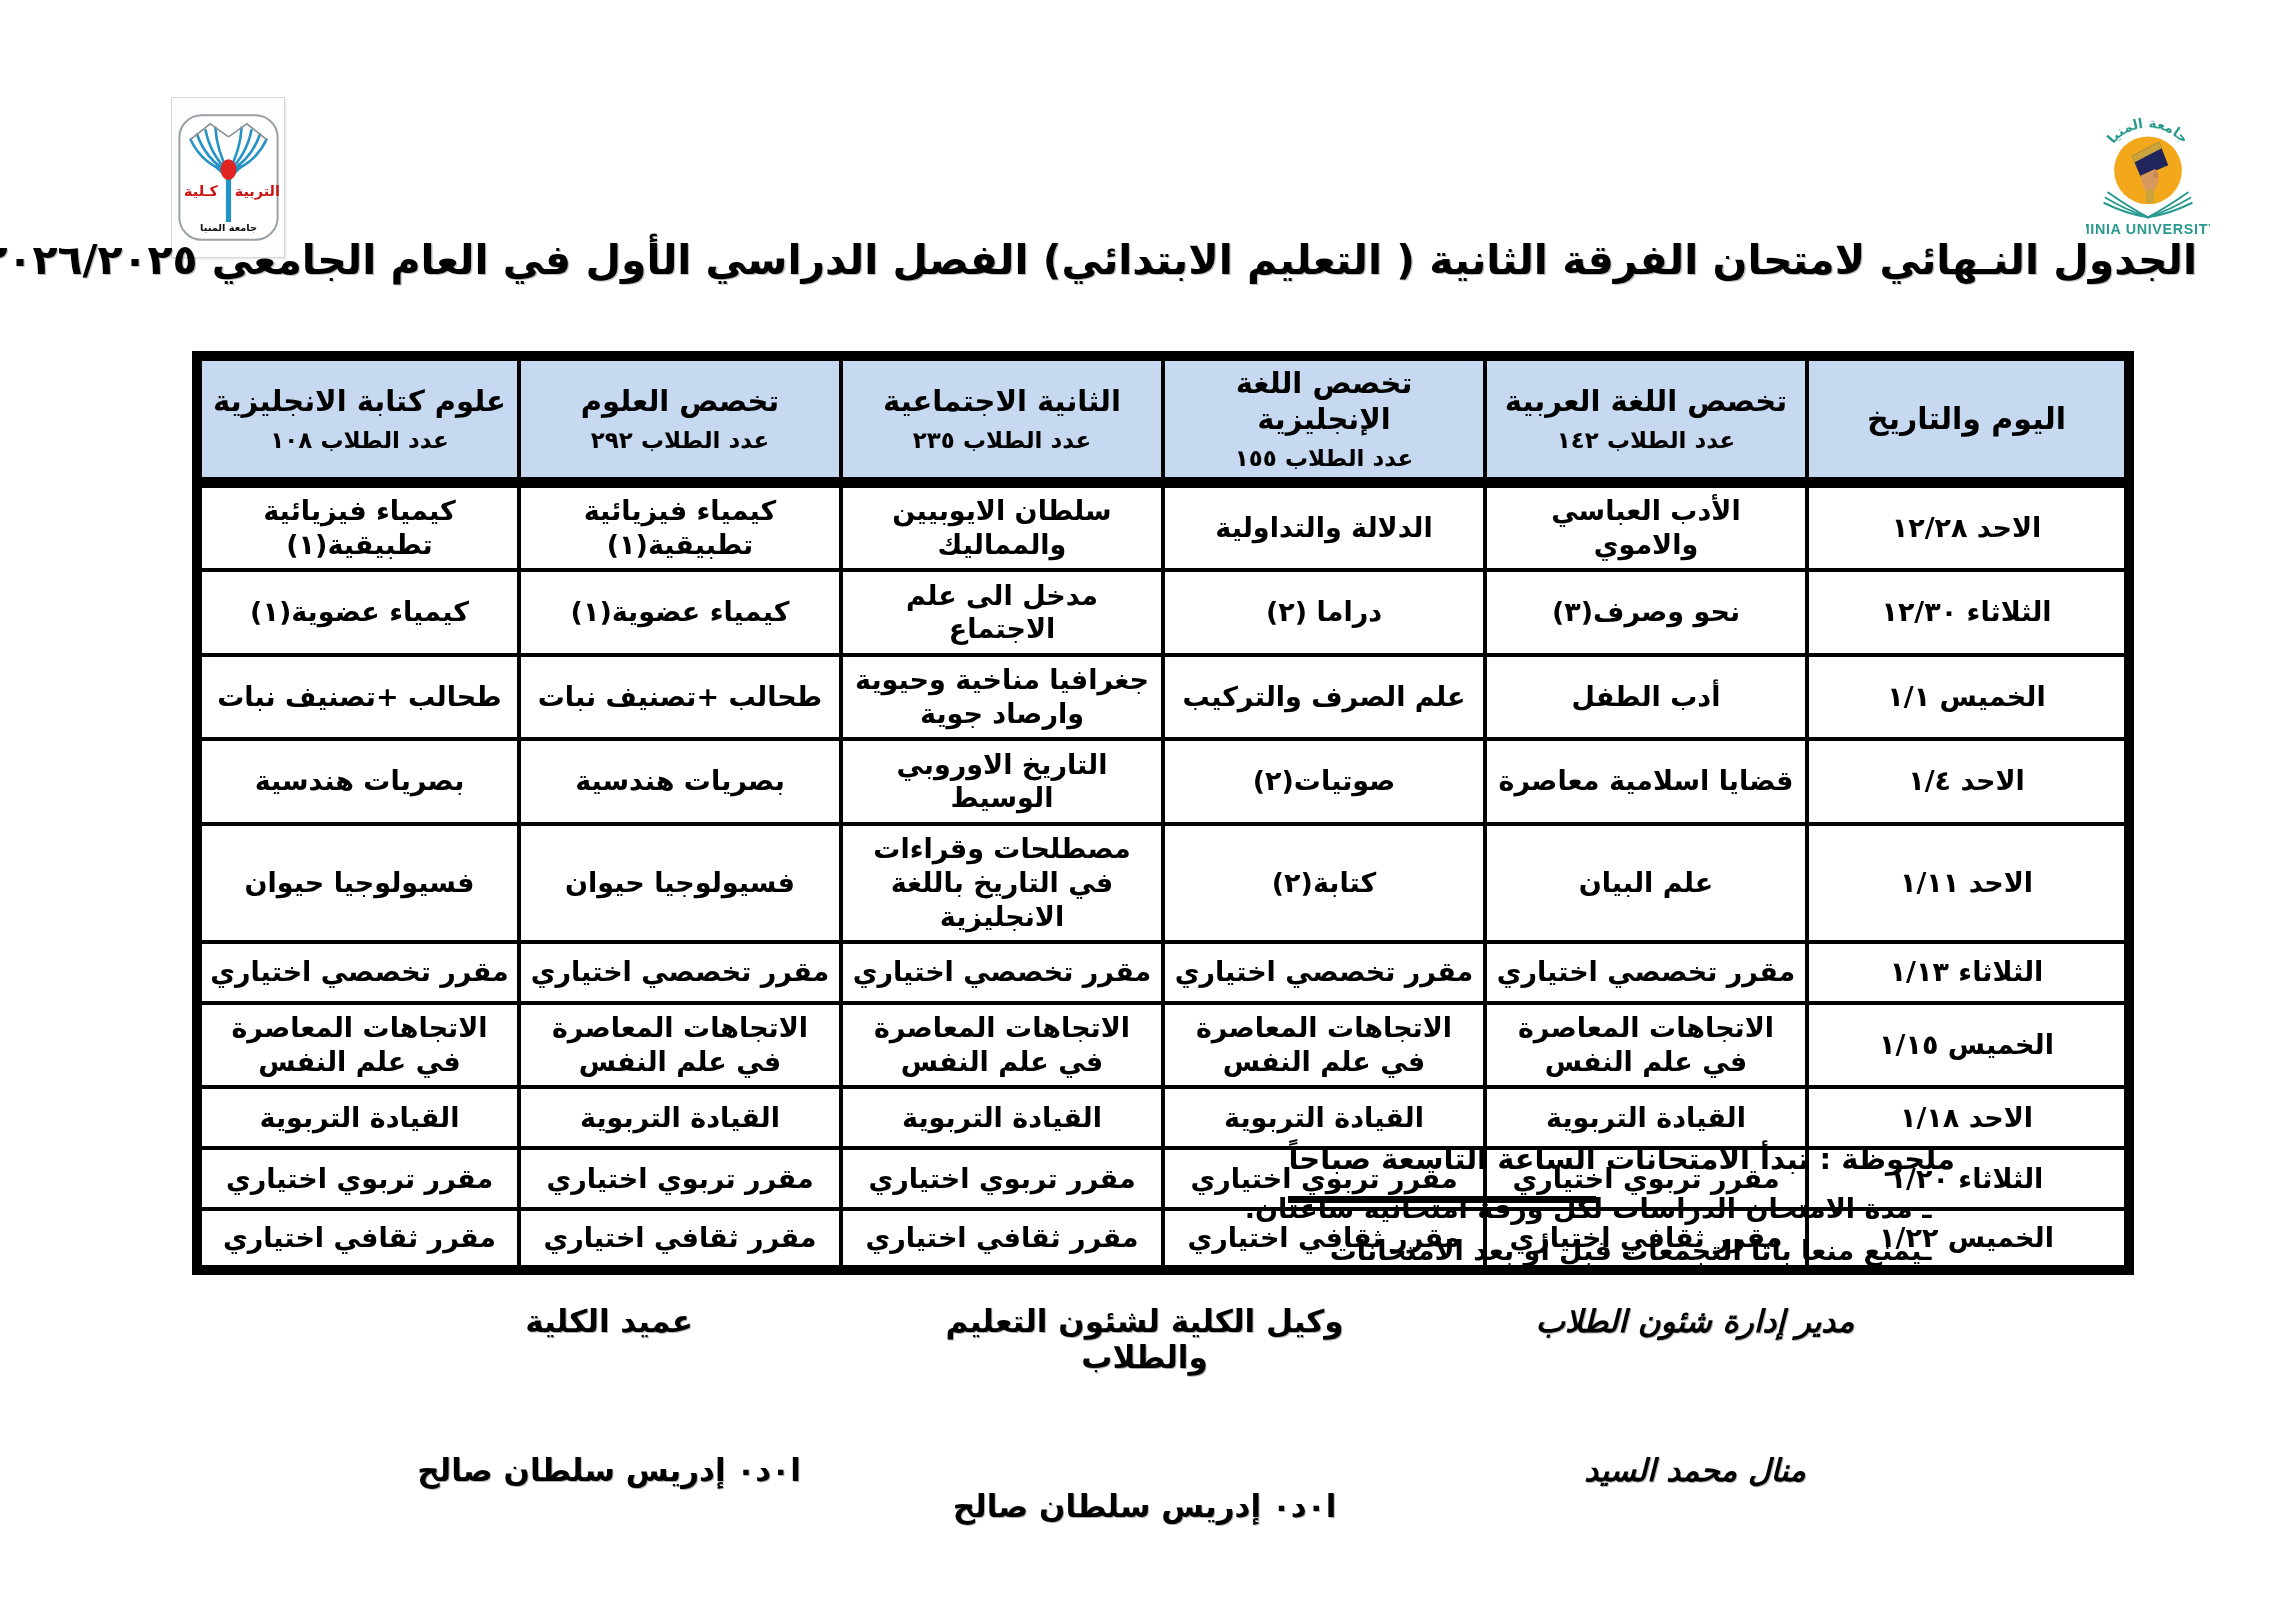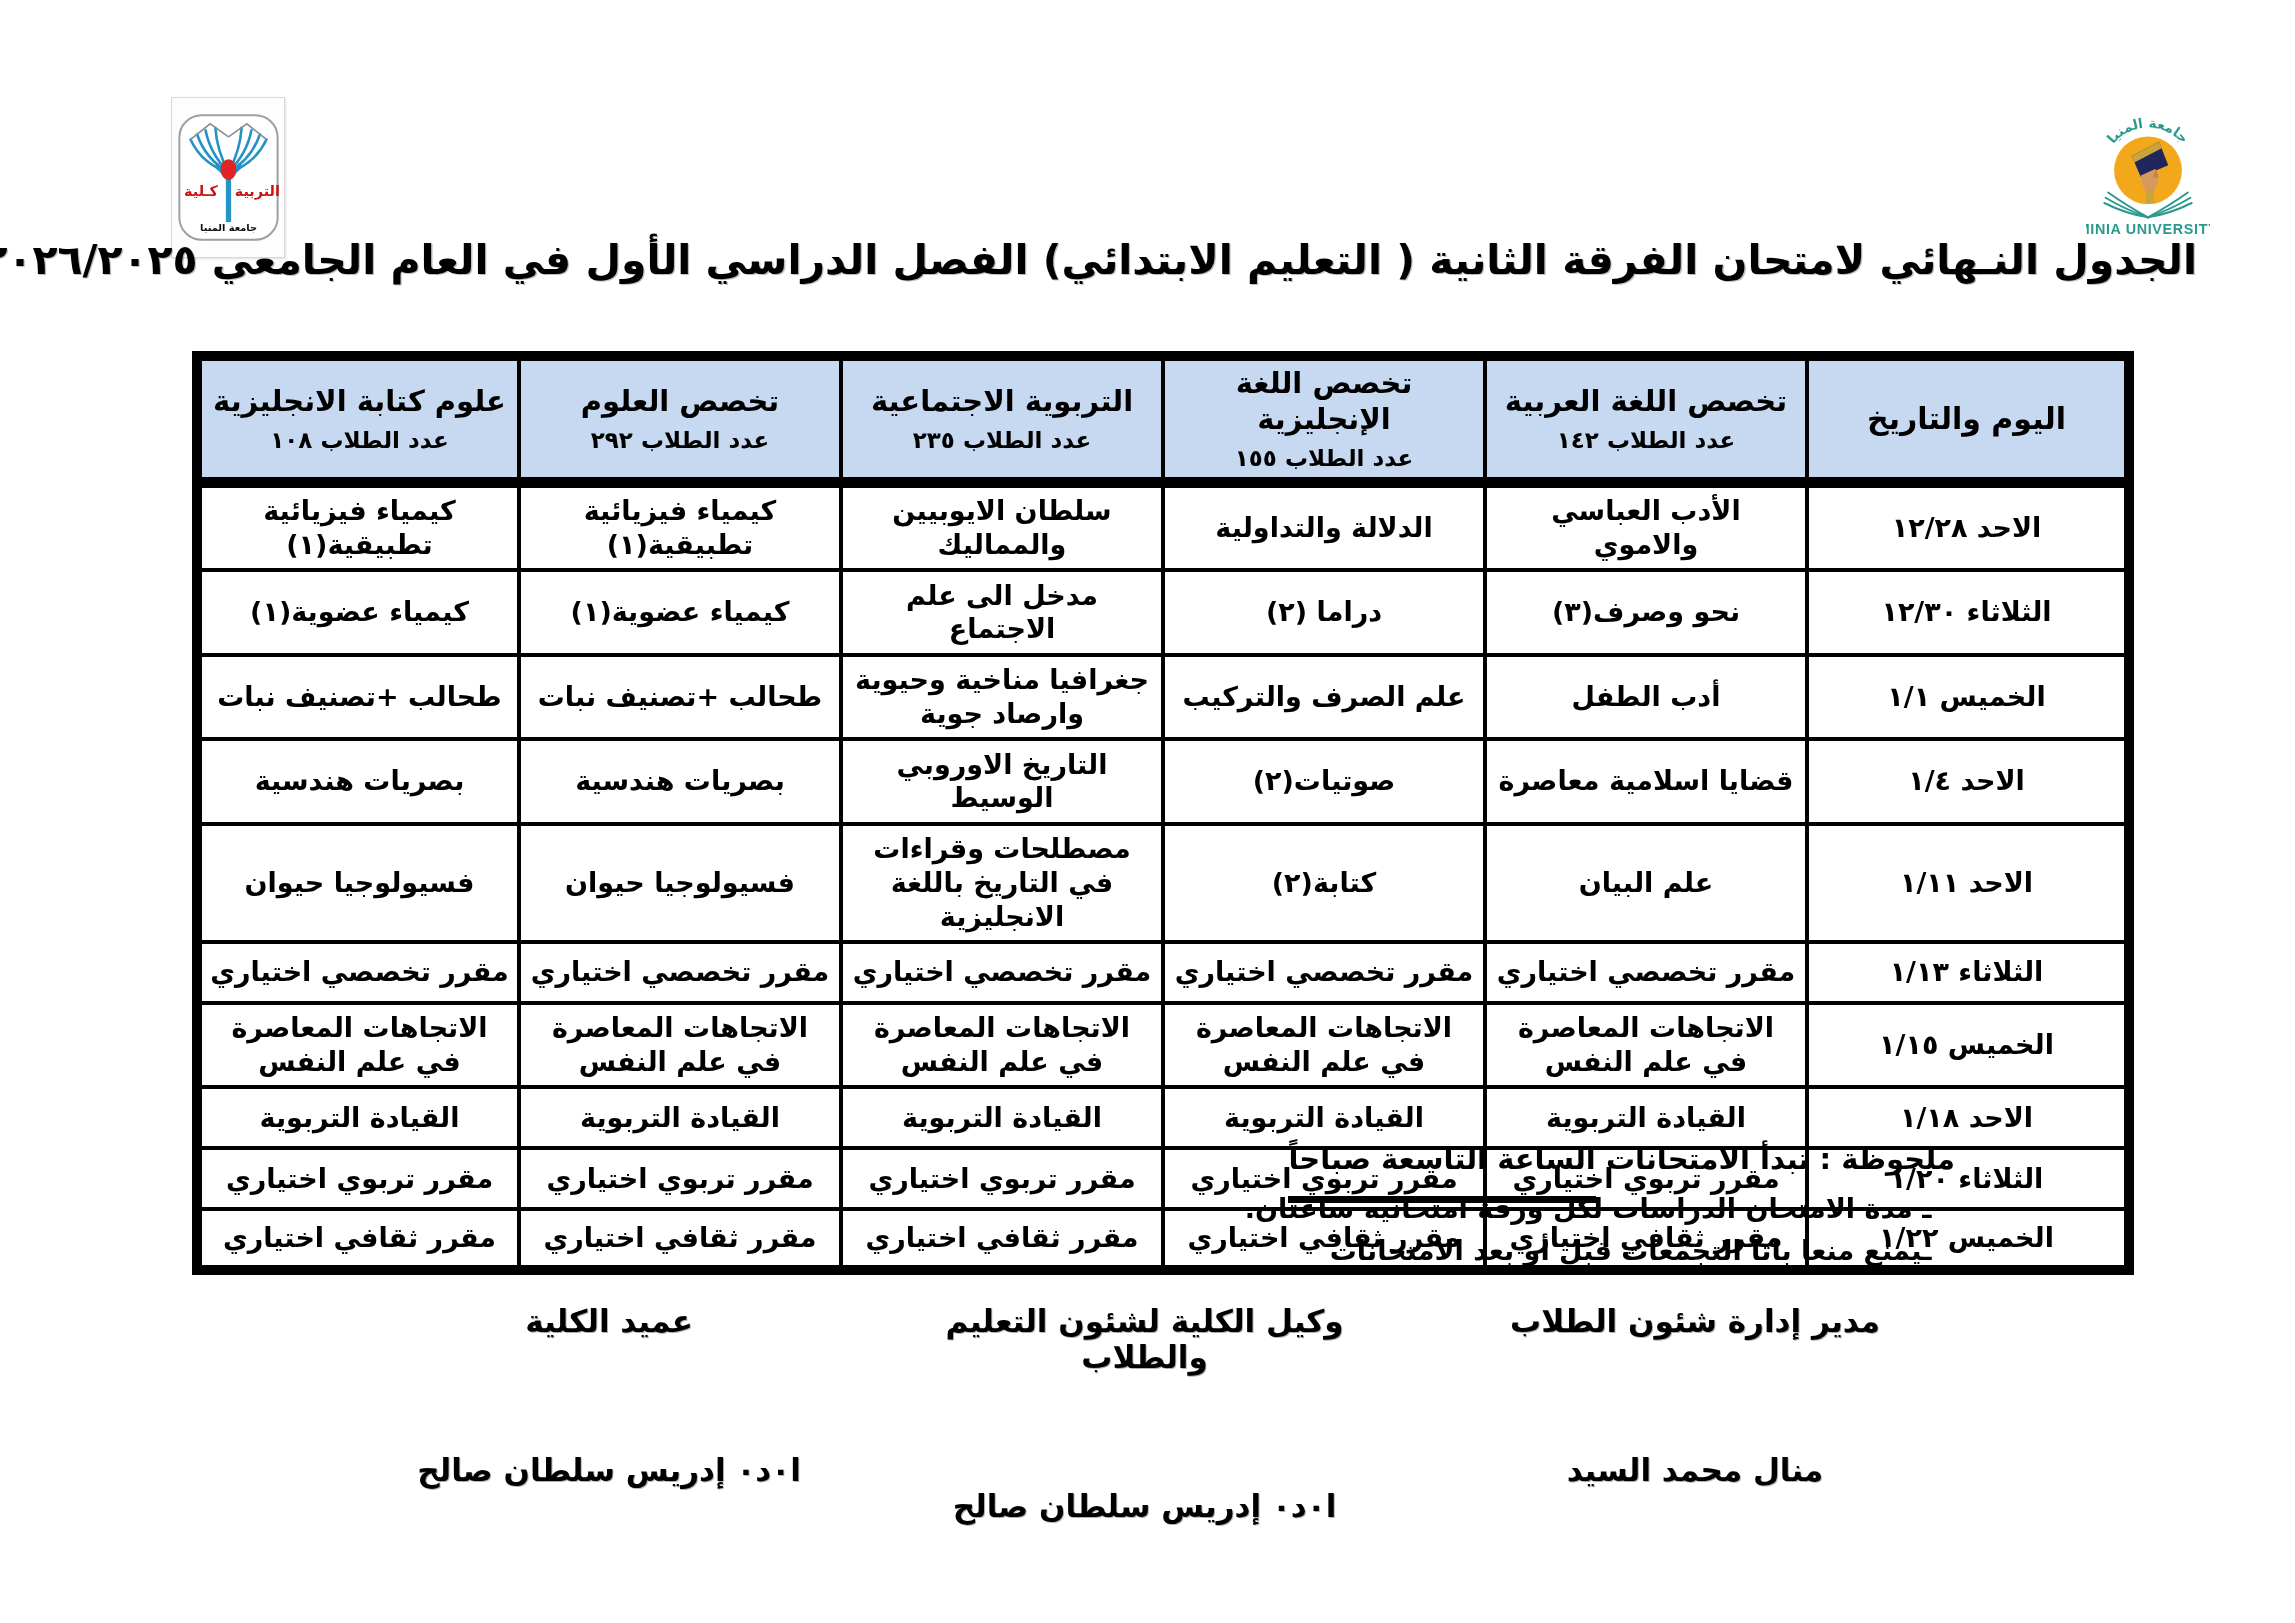--- a/index.html
+++ b/index.html
@@ -53,21 +53,21 @@
   .notes{
     position:absolute; top:1142px; right:340px; width:1112px;
     direction:rtl; text-align:right; font-weight:bold;
   }
   .note-1{ font-size:29px; margin-bottom:17px; }
   .note-underline{ border-bottom:7.9px solid #000; padding-bottom:20px;margin-left:32px; }
   .note-2, .note-3{ font-size:27px; margin-right:23.6px; margin-bottom:10.5px; }
 
   
   .sig{ position:absolute; top:1303px; text-align:center; direction:rtl; font-weight:bold; }
-  .sig-right{ left:1492px; width:406px; }
+  .sig-right{ left:1492px; width:406px;font-style:italic; }
   .sig-middle{ left:909px; width:471px; }
   .sig-left{ left:406px; width:406px; }
   .sig-title{ font-size:31px; text-shadow:1px 1px 0 rgba(0,0,0,.3); }
   .sig-name{ font-size:31px; margin-top:113px; text-shadow:1px 1px 0 rgba(0,0,0,.3); }
 </style>
 </head>
 <body>
 
 <div class="page">
 
@@ -147,21 +147,21 @@
           <th class="day-head">اليوم والتاريخ</th>
         <th>
               <div class="col-name">تخصص اللغة العربية</div>
               <div class="col-count">عدد الطلاب ١٤٢</div>
             </th>
             <th>
               <div class="col-name">تخصص اللغة الإنجليزية</div>
               <div class="col-count">عدد الطلاب ١٥٥</div>
             </th>
             <th>
-              <div class="col-name">التربوية الاجتماعية</div>
+              <div class="col-name">الثانية الاجتماعية</div>
               <div class="col-count">عدد الطلاب ٢٣٥</div>
             </th>
             <th>
               <div class="col-name">تخصص العلوم</div>
               <div class="col-count">عدد الطلاب ٢٩٢</div>
             </th>
             <th>
               <div class="col-name">علوم كتابة الانجليزية</div>
               <div class="col-count">عدد الطلاب ١٠٨</div>
             </th>

